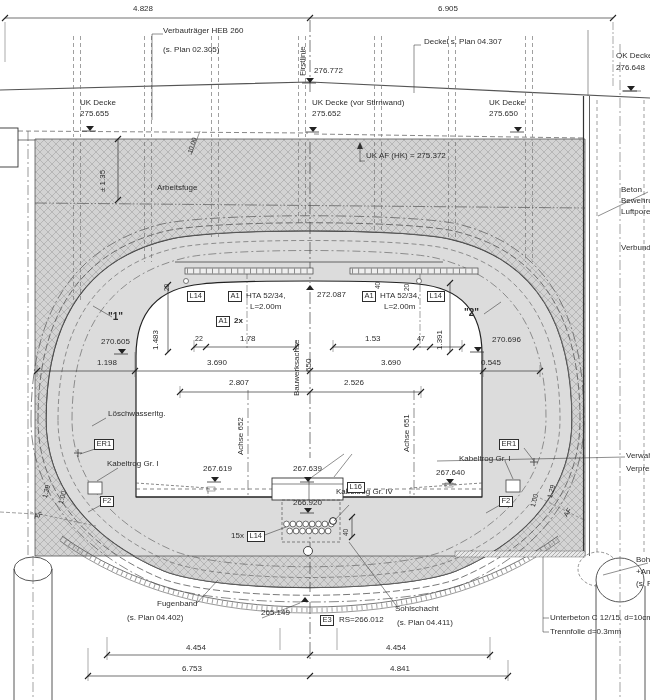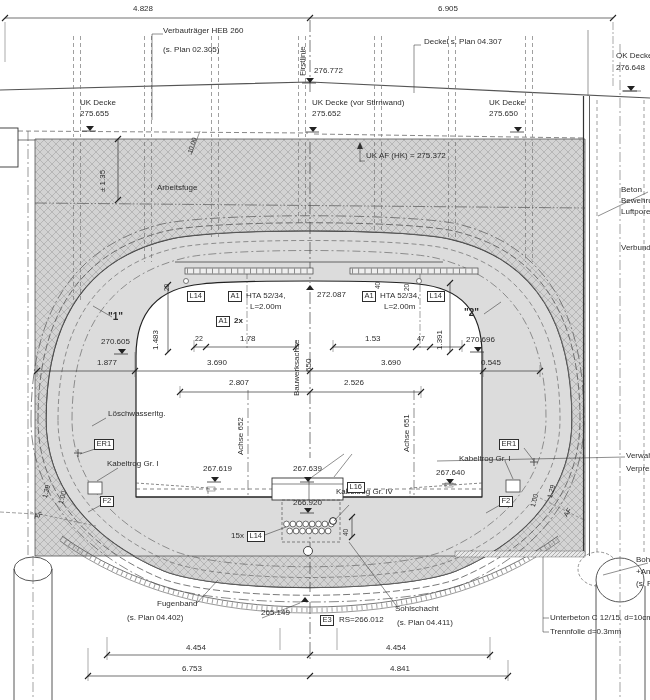--- a/index.html
+++ b/index.html
@@ -355,26 +355,26 @@
       <div class="lbl" style="left: 384px; top: 303px;">L=2.00m</div>
       <div class="lbl boxed" style="left: 427px; top: 291px;">L14</div>
       <div class="lbl big" style="left: 108px; top: 312px;">"1"</div>
       <div class="lbl big" style="left: 464px; top: 308px;">"2"</div>
       <div class="lbl" style="left: 152px; top: 350px; transform-origin: 0px 0px; transform: rotate(-90deg);">1.483</div>
       <div class="lbl" style="left: 436px; top: 350px; transform-origin: 0px 0px; transform: rotate(-90deg);">1.391</div>
       <div class="lbl" style="left: 163px; top: 291px; font-size: 6.5px; transform-origin: 0px 0px; transform: rotate(-90deg);">20</div>
       <div class="lbl" style="left: 374px; top: 289px; font-size: 6.5px; transform-origin: 0px 0px; transform: rotate(-90deg);">40</div>
       <div class="lbl" style="left: 403px; top: 291px; font-size: 6.5px; transform-origin: 0px 0px; transform: rotate(-90deg);">20</div>
       <div class="lbl" style="left: 101px; top: 338px;">270.605</div>
-      <div class="lbl" style="left: 466px; top: 336px;">270.696</div>
+      <div class="lbl" style="left: 492px; top: 336px;">270.696</div>
       <div class="lbl" style="left: 195px; top: 335px; font-size: 7px;">22</div>
       <div class="lbl" style="left: 240px; top: 335px;">1.78</div>
       <div class="lbl" style="left: 365px; top: 335px;">1.53</div>
       <div class="lbl" style="left: 417px; top: 335px; font-size: 7px;">47</div>
-      <div class="lbl" style="left: 97px; top: 359px;">1.877</div>
+      <div class="lbl" style="left: 97px; top: 359px;">1.198</div>
       <div class="lbl" style="left: 207px; top: 359px;">3.690</div>
       <div class="lbl" style="left: 381px; top: 359px;">3.690</div>
       <div class="lbl" style="left: 481px; top: 359px;">0.545</div>
       <div class="lbl" style="left: 229px; top: 379px;">2.807</div>
       <div class="lbl" style="left: 344px; top: 379px;">2.526</div>
       <div class="lbl" style="left: 237px; top: 455px; transform-origin: 0px 0px; transform: rotate(-90deg);">Achse 652</div>
       <div class="lbl" style="left: 403px; top: 452px; transform-origin: 0px 0px; transform: rotate(-90deg);">Achse 651</div>
       <div class="lbl" style="left: 293px; top: 396px; transform-origin: 0px 0px; transform: rotate(-90deg);">Bauwerksachse</div>
       <div class="lbl" style="left: 305px; top: 372px; transform-origin: 0px 0px; transform: rotate(-90deg);">650</div>
       <div class="lbl" style="left: 108px; top: 410px;">Löschwasserltg.</div>

